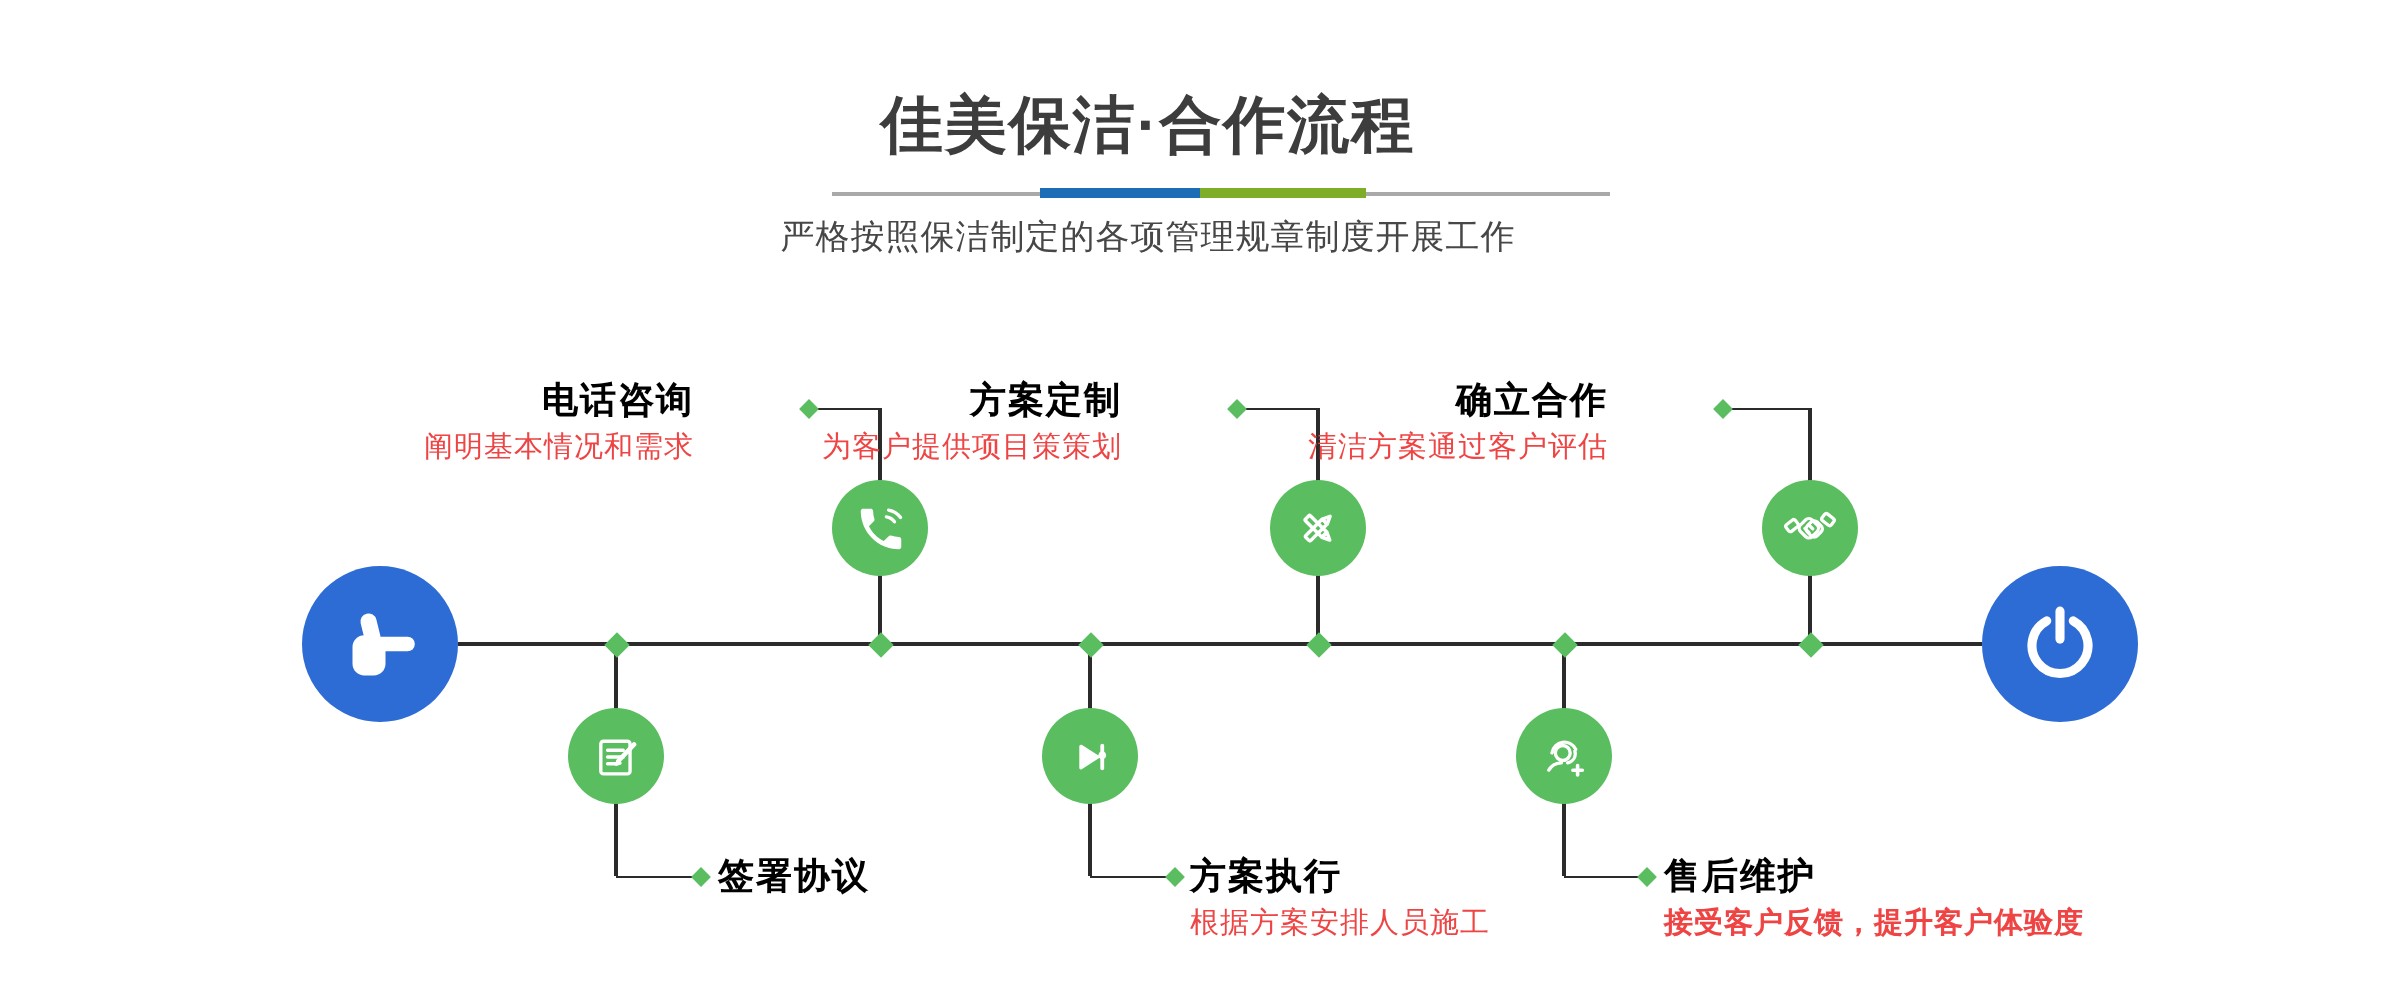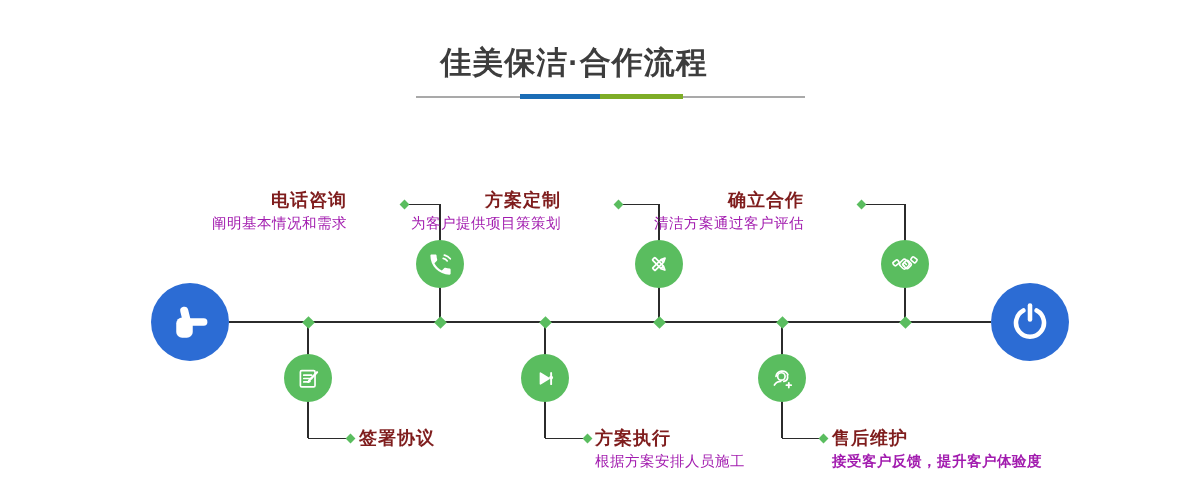--- a/index.html
+++ b/index.html
@@ -25,36 +25,37 @@
     transform:rotate(45deg); z-index:3; }
   .diamond.small { width:7px; height:7px; }
 
   
   .node { position:absolute; width:48px; height:48px; border-radius:50%;
     background:var(--green); display:flex; align-items:center; justify-content:center; z-index:4; }
   .endcap { position:absolute; width:78px; height:78px; border-radius:50%;
     background:var(--blue); display:flex; align-items:center; justify-content:center; z-index:4; }
 
   
-  .step-title { position:absolute; font-size:18px; font-weight:bold; color:#7f1d1d;
+  .step-title { position:absolute; font-size:18px; font-weight:bold; color:#000000;
     white-space:nowrap; letter-spacing:1px; z-index:2; }
-  .step-desc { position:absolute; font-size:14.5px; color:#a21caf;
+  .step-desc { position:absolute; font-size:14.5px; color:#ef4444;
     white-space:nowrap; letter-spacing:0.5px; z-index:2; }
   .ra { text-align:right; }
   svg { display:block; }
 </style>
 </head>
 <body>
 
 <div class="canvas">
 
   <div class="page-title">佳美保洁·合作流程</div>
   <div class="divider-base"></div>
   <div class="divider-seg divider-blue"></div>
   <div class="divider-seg divider-green"></div>
+  <div class="page-subtitle">严格按照保洁制定的各项管理规章制度开展工作</div>
 
   <div class="hline" style="left:229px; top:321.25px; width:762px;"></div>
 
   <div class="endcap" style="left:151px; top:283px;">
     <span>
       <svg width="44" height="44" viewBox="0 0 24 24" fill="#fff">
         <rect x="7.2" y="3.6" width="4.4" height="9" rx="2.2" transform="rotate(-14 9.4 8)"></rect>
         <rect x="4.5" y="9.6" width="9" height="11" rx="3.2"></rect>
         <rect x="8" y="10" width="13.5" height="4" rx="2"></rect>
         <rect x="5" y="14.6" width="8" height="0.01"></rect>

